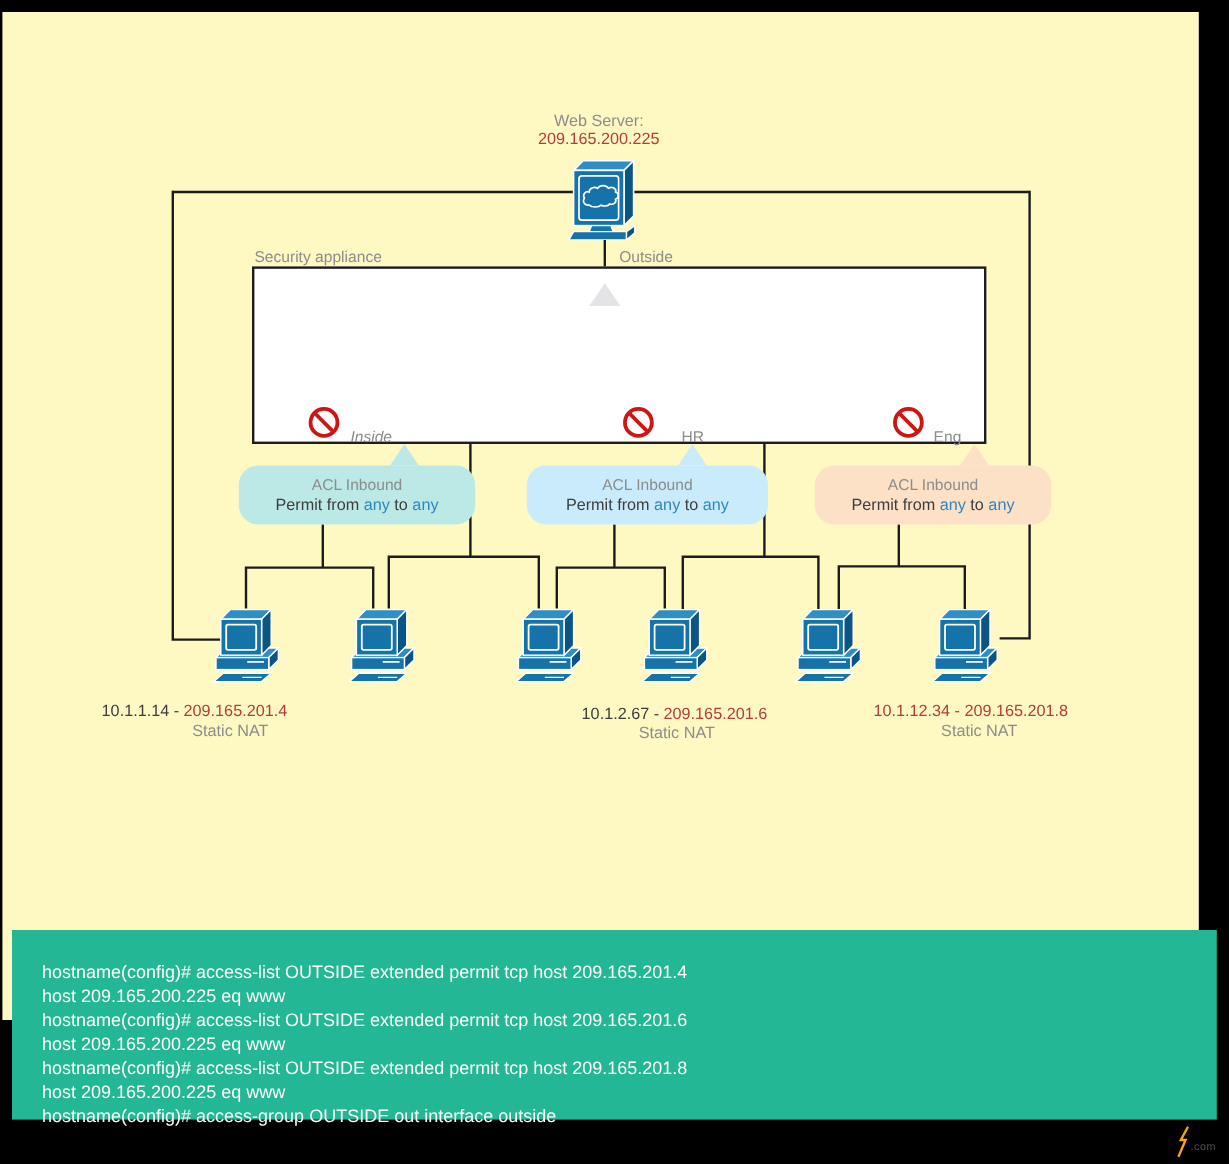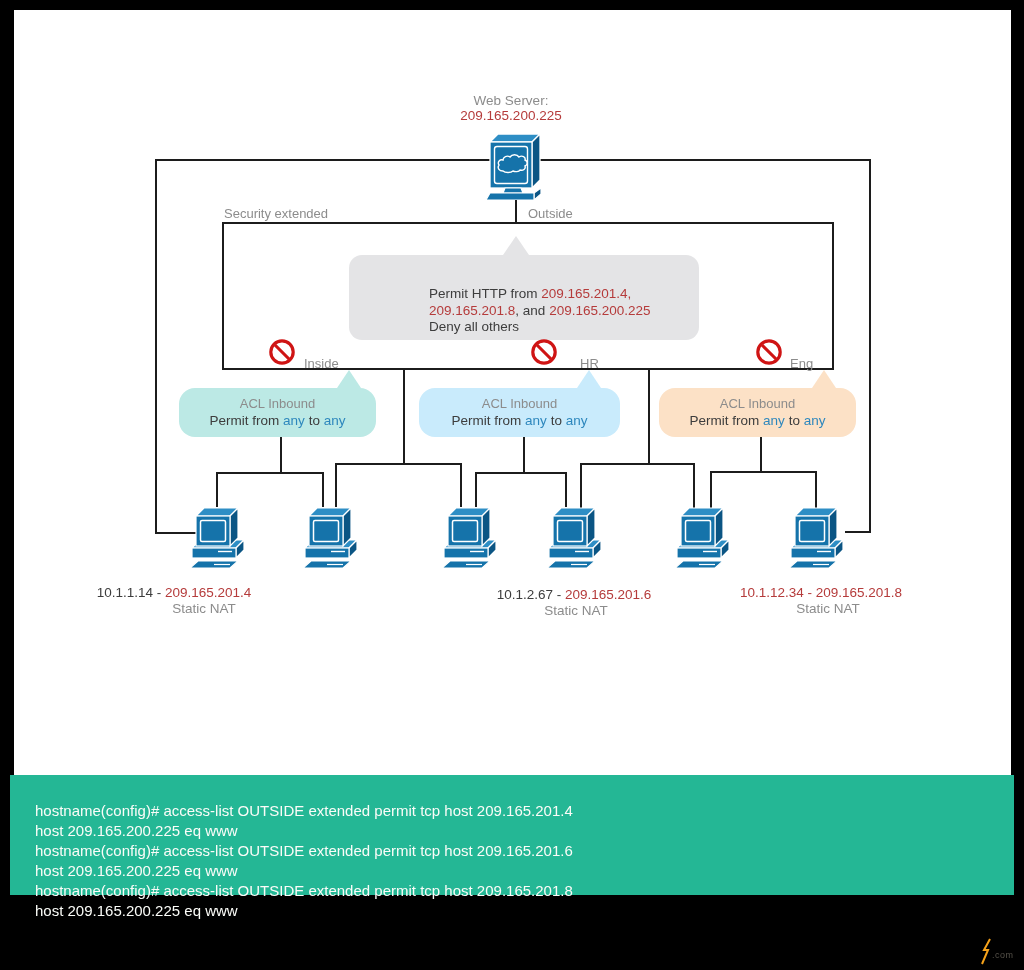--- a/index.html
+++ b/index.html
@@ -1,22 +1,22 @@
 <!DOCTYPE html>
 <html><head>
 <meta charset="utf-8">
 <style>
   * { margin:0; padding:0; box-sizing:border-box; }
   html,body { background:#000; }
   body { font-family:"Liberation Sans", sans-serif; }
   #stage { position:relative; width:1024px; height:970px; background:#000; overflow:hidden; }
 
   
-  .diagram-panel { position:absolute; left:14px; top:10px; width:997px; height:840px; background:#ffffff; }
-  .code-panel { position:absolute; left:10px; top:775px; width:1004px; height:120px; background:#24b795; padding:26px 0 0 25px; }
+  .diagram-panel { position:absolute; left:2px; top:10px; width:997px; height:840px; background:#fef9c3; }
+  .code-panel { position:absolute; left:10px; top:775px; width:1004px; height:158px; background:#24b795; padding:26px 0 0 25px; }
 
   .wires { position:absolute; left:0; top:0; }
 
   
   .lbl { position:absolute; font-size:13px; color:#8c8c8c; white-space:nowrap; }
   .dark { color:#3d3d3d; }
   .red { color:#b53b3b; }
   .blue { color:#2d87bd; }
   .gray { color:#8c8c8c; }
 
@@ -27,21 +27,21 @@
   
   .appliance-box { position:absolute; left:208px; top:212px; width:612px; height:148px; background:#fff; border:2px solid #1c1c1c; }
   .policy-callout { position:absolute; left:335px; top:245px; width:350px; height:85px; background:#e4e4e6; border-radius:13px; }
   .policy-text { position:absolute; left:80px; top:31px; font-size:13.5px; line-height:16.5px; white-space:nowrap; }
   .tail { position:absolute; width:0; height:0; border-left:13px solid transparent; border-right:13px solid transparent; }
   .gray-tail { left:489px; top:226px; border-bottom:19px solid #e4e4e6; }
 
   .prohibit { position:absolute; width:28px; height:28px; }
 
   
-  .acl-box { position:absolute; top:378px; height:49px; border-radius:16px; text-align:center; padding-top:8px; }
+  .acl-box { position:absolute; top:378px; height:49px; border-radius:16px; text-align:center; padding-top:8px;margin-left:32px; }
   .acl-title { font-size:13px; color:#8c8c8c; line-height:16px; }
   .acl-rule { font-size:13.5px; line-height:17px; white-space:nowrap; }
   .acl-teal { background:#bce9e5; }
   .acl-blue { background:#c9ebfc; }
   .acl-peach { background:#fce1c6; }
   .acl-tail { top:360px; border-left:12px solid transparent; border-right:12px solid transparent; border-bottom:18px solid; }
   .t-teal { border-bottom-color:#bce9e5; }
   .t-blue { border-bottom-color:#c9ebfc; }
   .t-peach { border-bottom-color:#fce1c6; }
 
@@ -92,39 +92,32 @@
         <polygon points="48,12 56,4 56,50 48,58" fill="#0b5584" stroke="#fff" stroke-width="1.3"></polygon>
         <rect x="6" y="12" width="42" height="46" fill="#1573aa" stroke="#fff" stroke-width="1.3"></rect>
         <rect x="10.5" y="16.5" width="33" height="37" rx="2.5" fill="none" stroke="#fff" stroke-width="1.4"></rect>
         <path d="M19,41 c-4,0 -6,-3 -4,-6 c-2,-3 1,-6 4,-5 c0,-3 4,-5 7,-3 c2,-3 7,-3 9,0 c3,-2 7,0 6,3 c3,1 3,5 0,6 c1,3 -2,5 -5,4 c-1,2 -5,2 -7,1 c-2,2 -8,2 -10,0 z" fill="none" stroke="#fff" stroke-width="1.4"></path>
         <polygon points="21,58 37,58 39,63 19,63" fill="#1573aa" stroke="#fff" stroke-width="1.2"></polygon>
         <polygon points="50,63 57,58 57,64 50,70" fill="#0b5584" stroke="#fff" stroke-width="1.2"></polygon>
         <polygon points="6,63 50,63 50,70 2,70" fill="#1573aa" stroke="#fff" stroke-width="1.2"></polygon>
       </svg>
     </div>
 
-    <div class="lbl" style="left:210px; top:196px;">Security extended</div>
+    <div class="lbl" style="left:210px; top:196px;">Security appliance</div>
     <div class="lbl" style="left:514px; top:196px;">Outside</div>
 
     <div class="appliance-box"></div>
 
     <div class="tail gray-tail"></div>
-    <div class="policy-callout">
-      <div class="policy-text">
-        <div><span class="dark">Permit HTTP from </span><span class="red">209.165.201.4,</span></div>
-        <div><span class="red">209.165.201.8</span><span class="dark">, and </span><span class="red">209.165.200.225</span></div>
-        <div><span class="dark">Deny all others</span></div>
-      </div>
-    </div>
 
     <svg class="prohibit" style="left:254px; top:328px;" viewBox="0 0 30 30">
       <circle cx="15" cy="15" r="12" fill="none" stroke="#cf1414" stroke-width="3.4"></circle>
       <line x1="7.5" y1="7.5" x2="22.5" y2="22.5" stroke="#cf1414" stroke-width="3.4"></line>
     </svg>
-    <div class="lbl" style="left:290px; top:346px;">Inside</div>
+    <div class="lbl" style="left:290px; top:346px;font-style:italic;">Inside</div>
 
     <svg class="prohibit" style="left:516px; top:328px;" viewBox="0 0 30 30">
       <circle cx="15" cy="15" r="12" fill="none" stroke="#cf1414" stroke-width="3.4"></circle>
       <line x1="7.5" y1="7.5" x2="22.5" y2="22.5" stroke="#cf1414" stroke-width="3.4"></line>
     </svg>
     <div class="lbl" style="left:546px; top:346px;margin-left:20px;">HR</div>
 
     <svg class="prohibit" style="left:741px; top:328px;" viewBox="0 0 30 30">
       <circle cx="15" cy="15" r="12" fill="none" stroke="#cf1414" stroke-width="3.4"></circle>
       <line x1="7.5" y1="7.5" x2="22.5" y2="22.5" stroke="#cf1414" stroke-width="3.4"></line>
@@ -233,20 +226,21 @@
 
   </div>
 
   <div class="code-panel">
     <div class="code-line">hostname(config)# access-list OUTSIDE extended permit tcp host 209.165.201.4</div>
     <div class="code-line">host 209.165.200.225 eq www</div>
     <div class="code-line">hostname(config)# access-list OUTSIDE extended permit tcp host 209.165.201.6</div>
     <div class="code-line">host 209.165.200.225 eq www</div>
     <div class="code-line">hostname(config)# access-list OUTSIDE extended permit tcp host 209.165.201.8</div>
     <div class="code-line">host 209.165.200.225 eq www</div>
+    <div class="code-line">hostname(config)# access-group OUTSIDE out interface outside</div>
   </div>
 
   <div class="watermark">
     <svg width="14" height="28" viewBox="0 0 14 28" style="position:absolute;left:4px;top:0;">
       <path d="M10,1 L4,12 L8,12 L2,26" stroke="#f6a21a" stroke-width="2" fill="none"></path>
     </svg>
     <span class="wm-text">.com</span>
   </div>
 
 </div>

